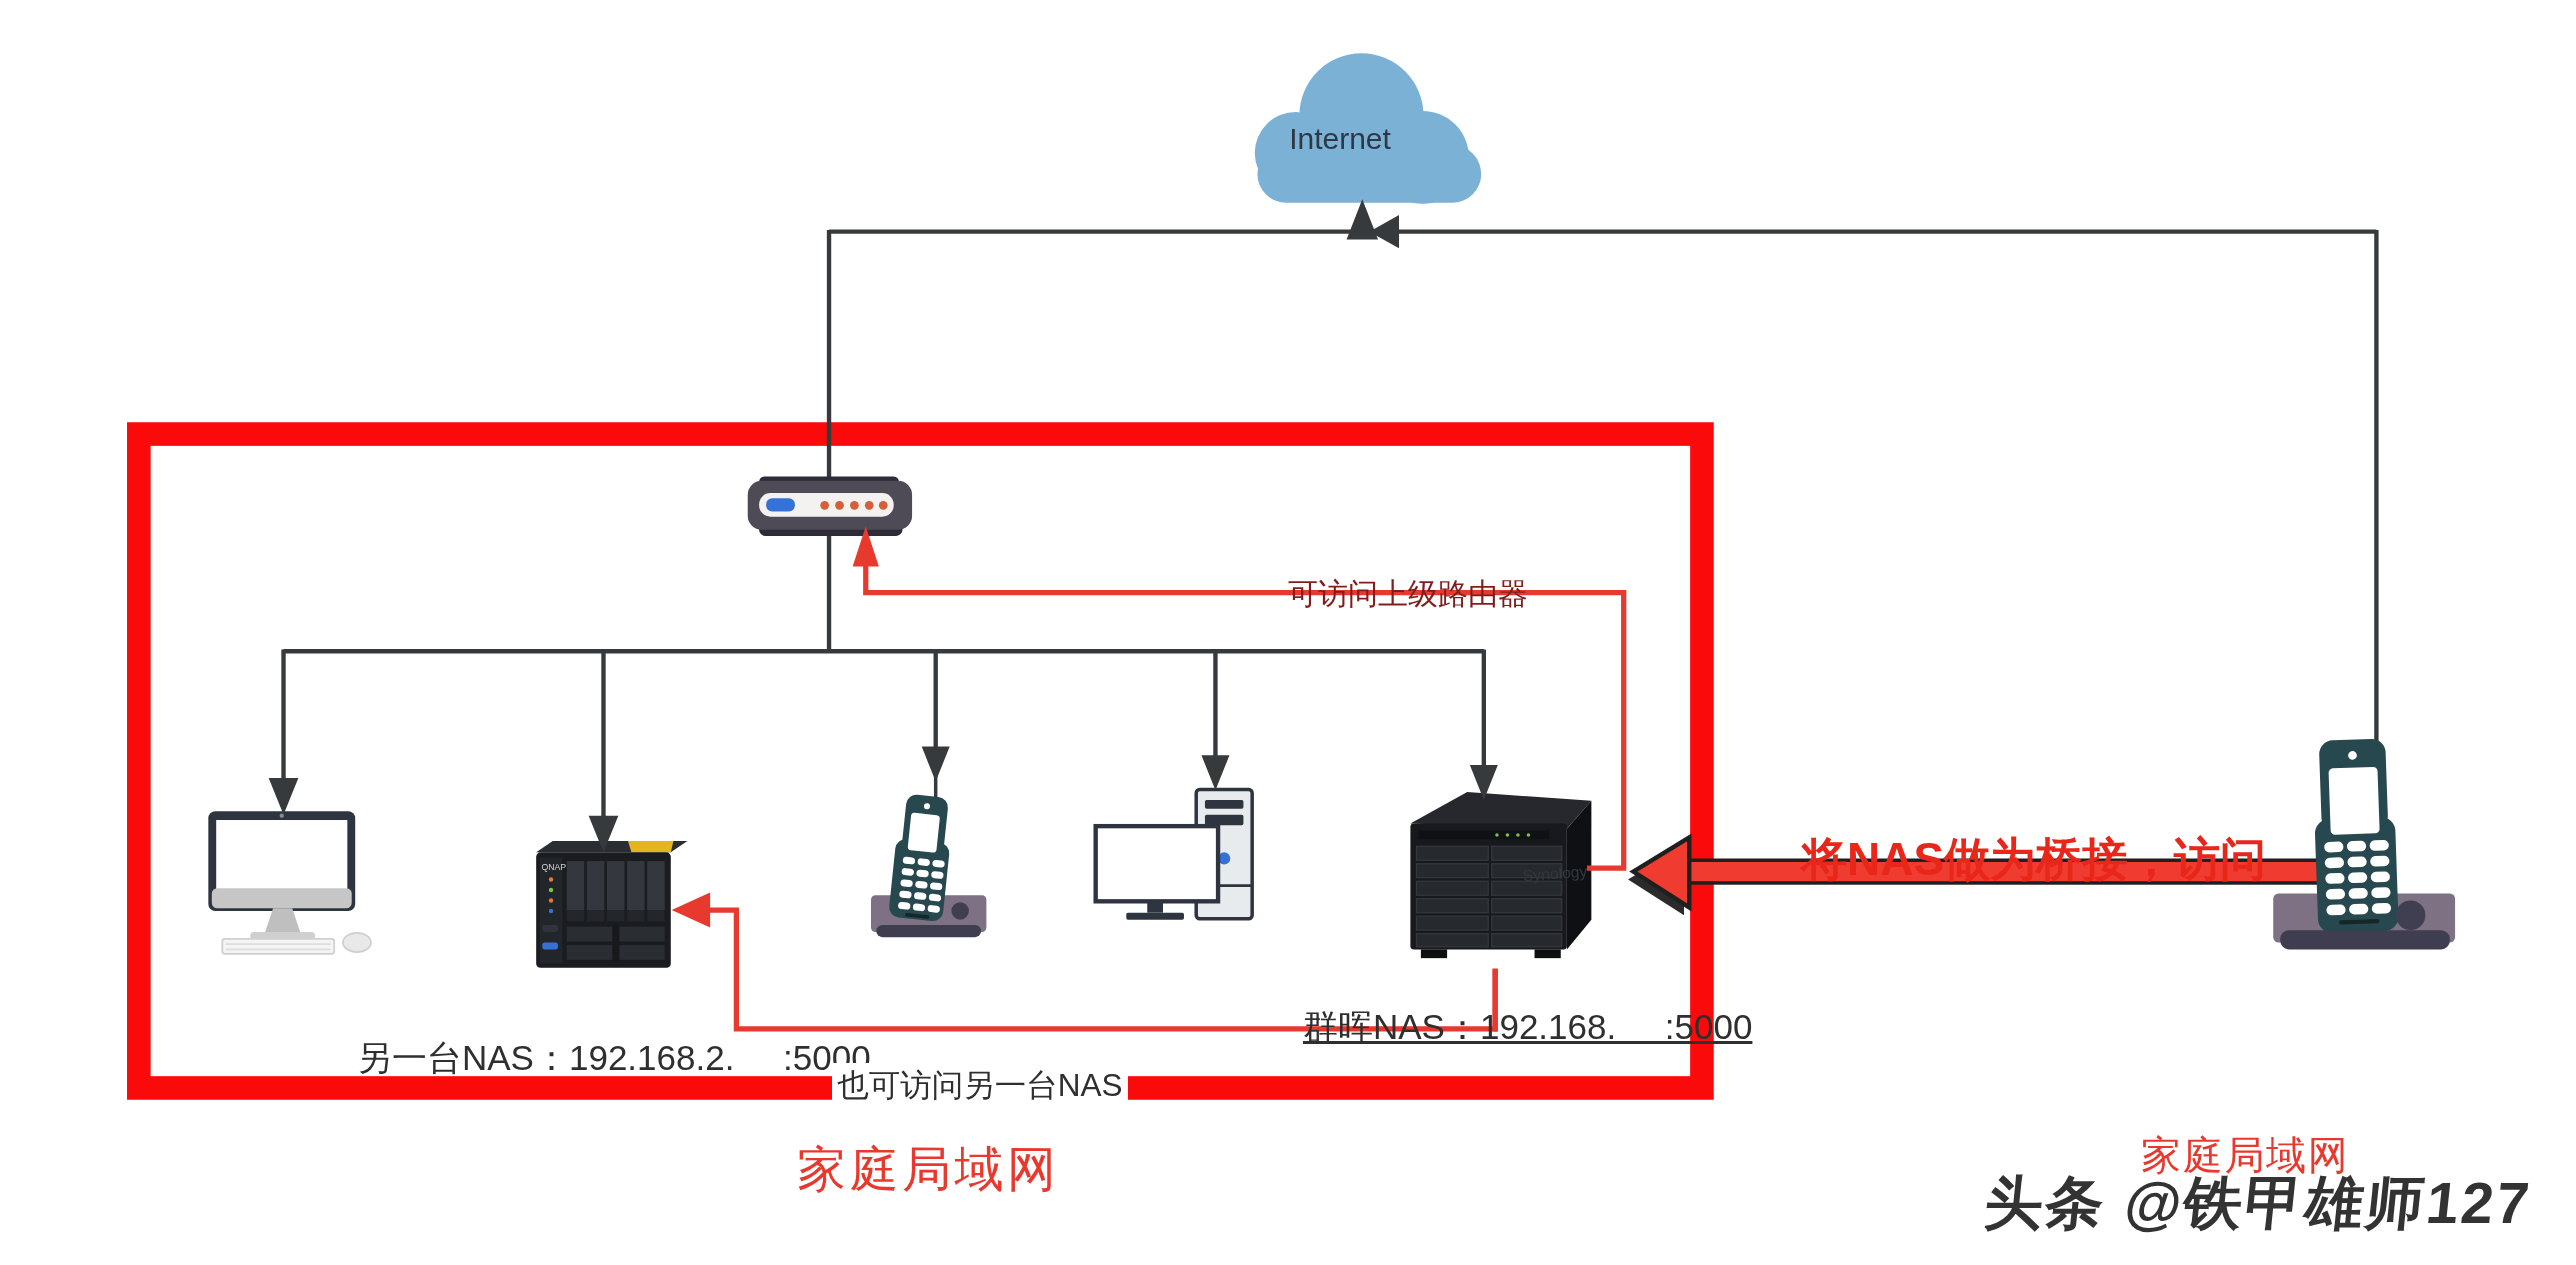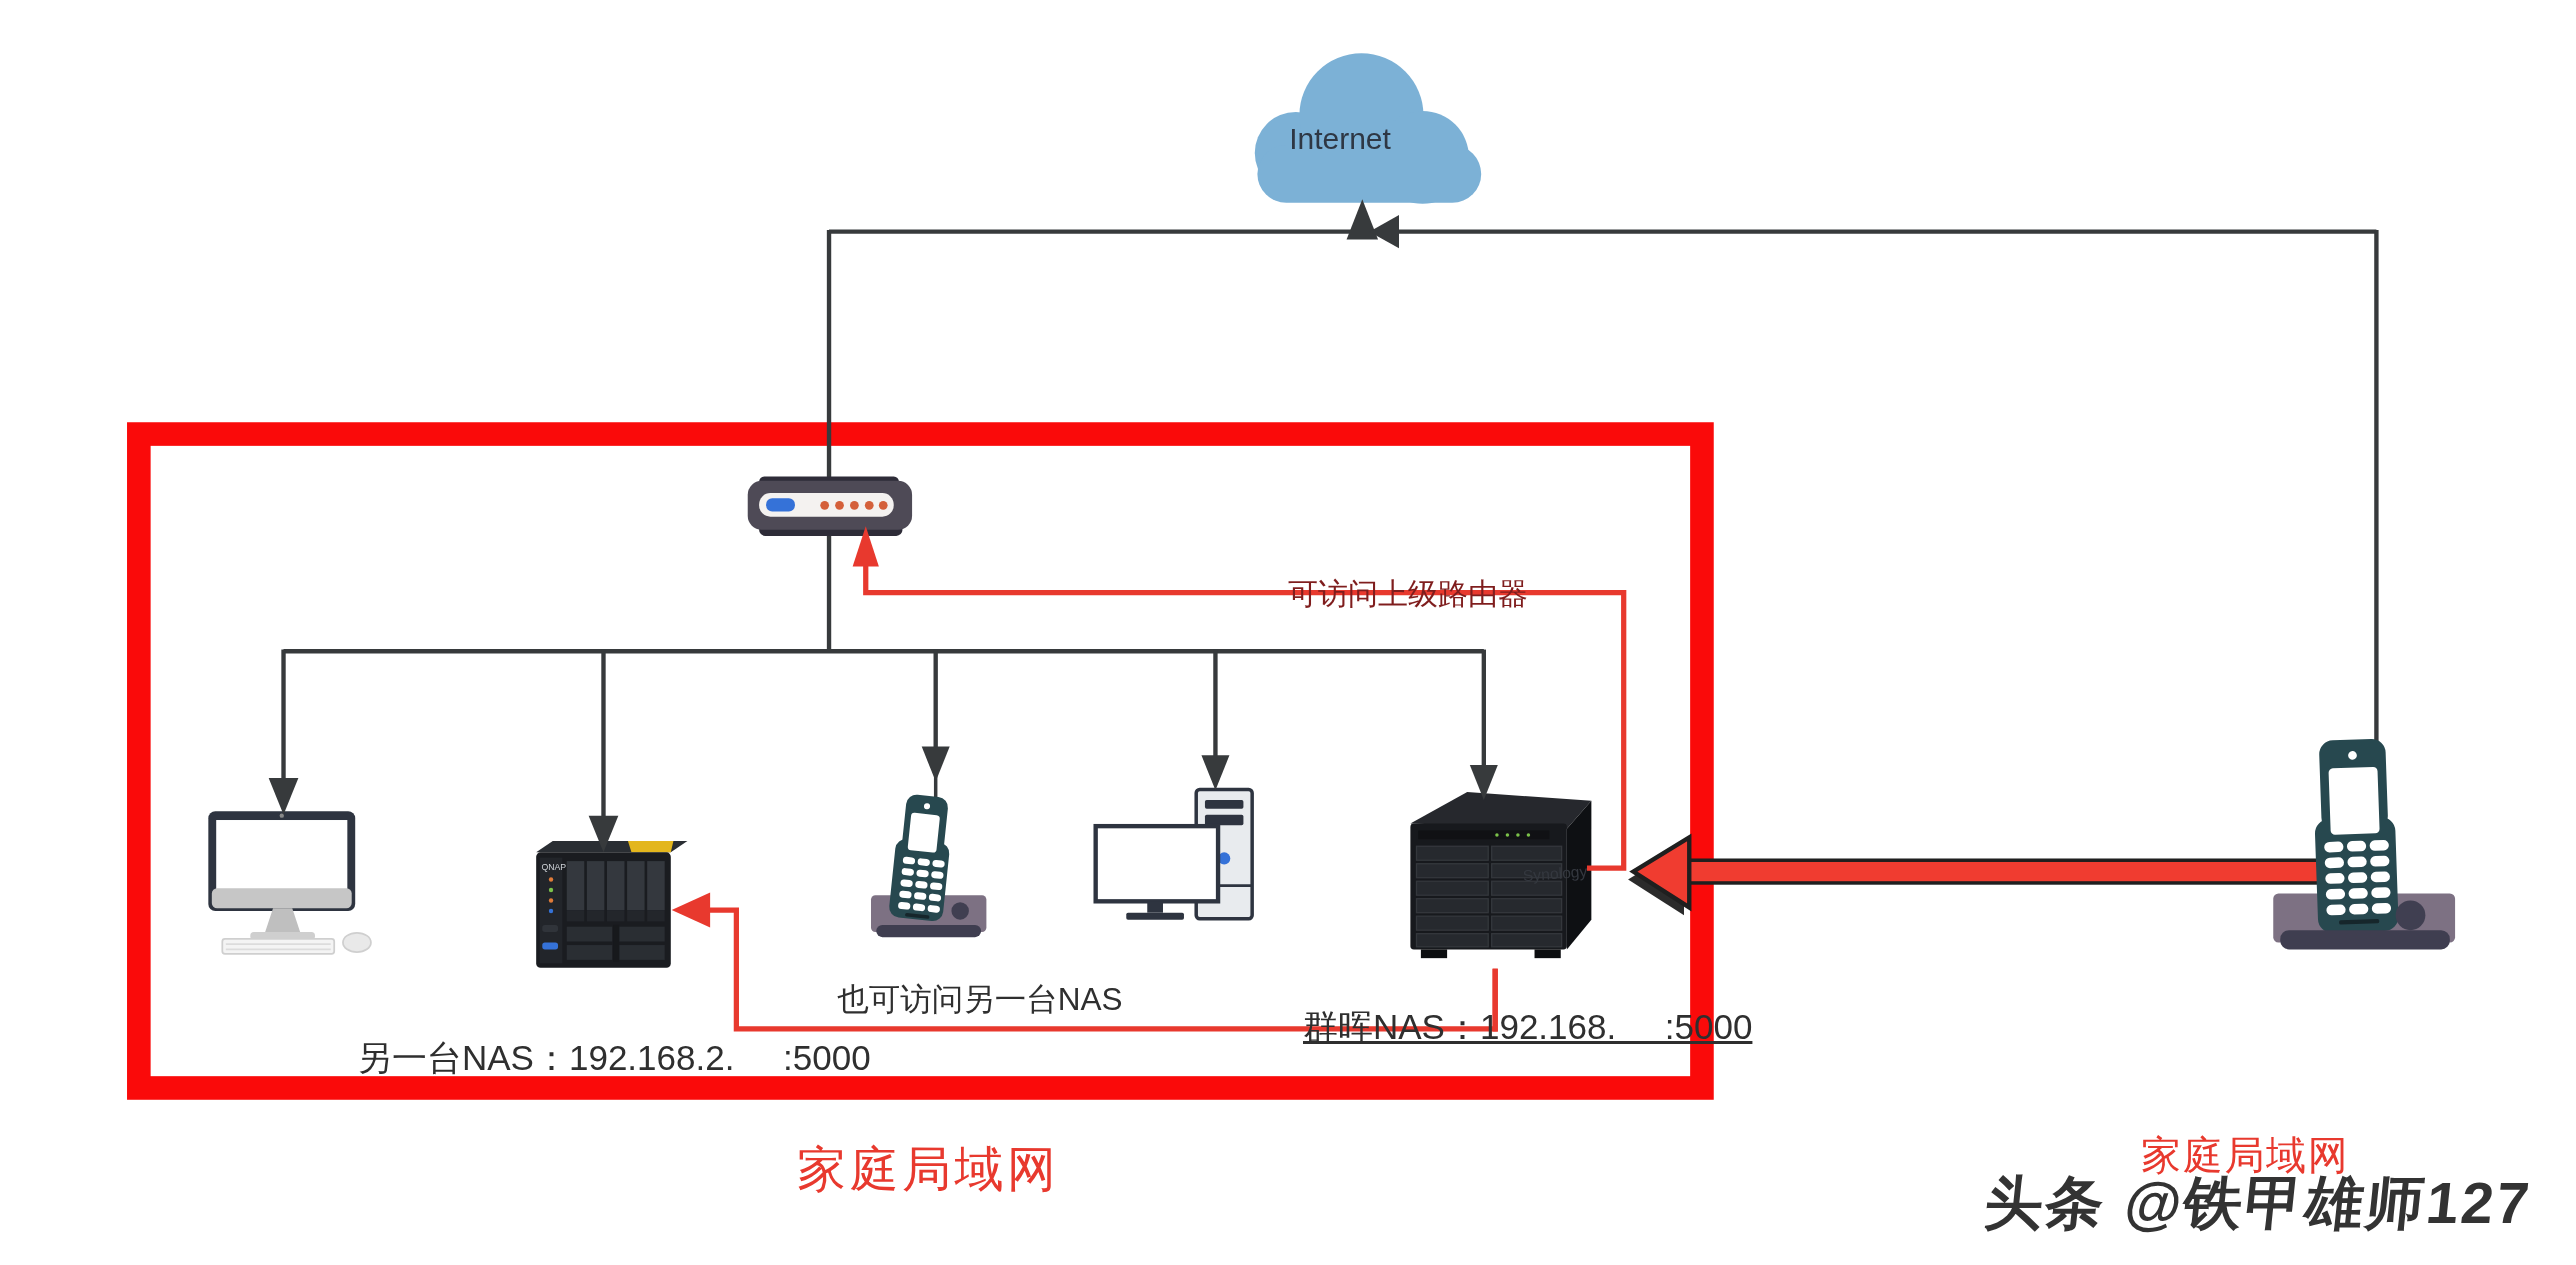--- a/index.html
+++ b/index.html
@@ -5,21 +5,21 @@
   html,body{margin:0;padding:0;background:#ffffff;}
   #stage{position:relative;width:2576px;height:1265px;background:#ffffff;overflow:hidden;
          font-family:"Liberation Sans","DejaVu Sans",sans-serif;}
   #diagram-svg{position:absolute;left:0;top:0;z-index:1;}
   .lbl{position:absolute;z-index:2;white-space:pre;color:#2f2f2f;}
   #internet-label{left:1248px;top:122px;width:184px;font-size:30px;color:#2e3744;text-align:center;}
   #router-label{left:999px;top:493px;font-size:37px;letter-spacing:0.9px;}
   #router-access-label{left:1207px;top:574px;width:402px;font-size:30px;color:#7f1d1d;text-align:center;}
   #bridge-note{left:1801px;top:712px;font-size:46px;line-height:59px;font-weight:700;color:#e8261a;z-index:2;position:absolute;white-space:pre;}
   #other-nas-label{left:357px;top:1035px;font-size:35px;}
-  #other-nas-access-label{left:832px;top:977px;font-size:31.5px;background:#ffffff;padding:1.7px 5.2px;}
+  #other-nas-access-label{left:832px;top:1063px;font-size:31.5px;background:#ffffff;padding:1.7px 5.2px;}
   #synology-label{left:1303px;top:1004px;font-size:35px;text-decoration:underline;}
   #lan-zone-label{left:797px;top:1137px;font-size:49px;color:#e8392e;letter-spacing:3.5px;}
   #wan-zone-label{left:2141px;top:1128px;font-size:40px;color:#e8392e;letter-spacing:1.7px;z-index:2;}
   #watermark{left:1985px;top:1165px;font-size:58px;font-weight:700;color:#333333;letter-spacing:2.6px;
              transform:skewX(-6deg);z-index:3;}
 </style>
 </head>
 <body>
 
 <div id="stage">
@@ -233,20 +233,21 @@
     <rect x="2608" y="1064" width="194" height="22" rx="10" fill="#3f3e50"></rect>
     <circle cx="2757" cy="1047" r="17" fill="#403f51"></circle>
   </g>
 
   <line x1="1710" y1="1108" x2="1710" y2="1180" stroke="#e8392e" stroke-width="6"></line>
 </svg>
 
   <div class="lbl" id="internet-label">Internet</div>
   <div class="lbl" id="router-access-label">可访问上级路由器</div>
   <div id="bridge-note">
+    <div>将NAS做为桥接，访问</div>
   </div>
   <div class="lbl" id="other-nas-label">另一台NAS：192.168.2.     :5000</div>
   <div class="lbl" id="other-nas-access-label">也可访问另一台NAS</div>
   <div class="lbl" id="synology-label">群晖NAS：192.168.     :5000</div>
   <div class="lbl" id="lan-zone-label">家庭局域网</div>
   <div class="lbl" id="wan-zone-label">家庭局域网</div>
   <div class="lbl" id="watermark">头条 @铁甲雄师127</div>
 </div>
 
 

